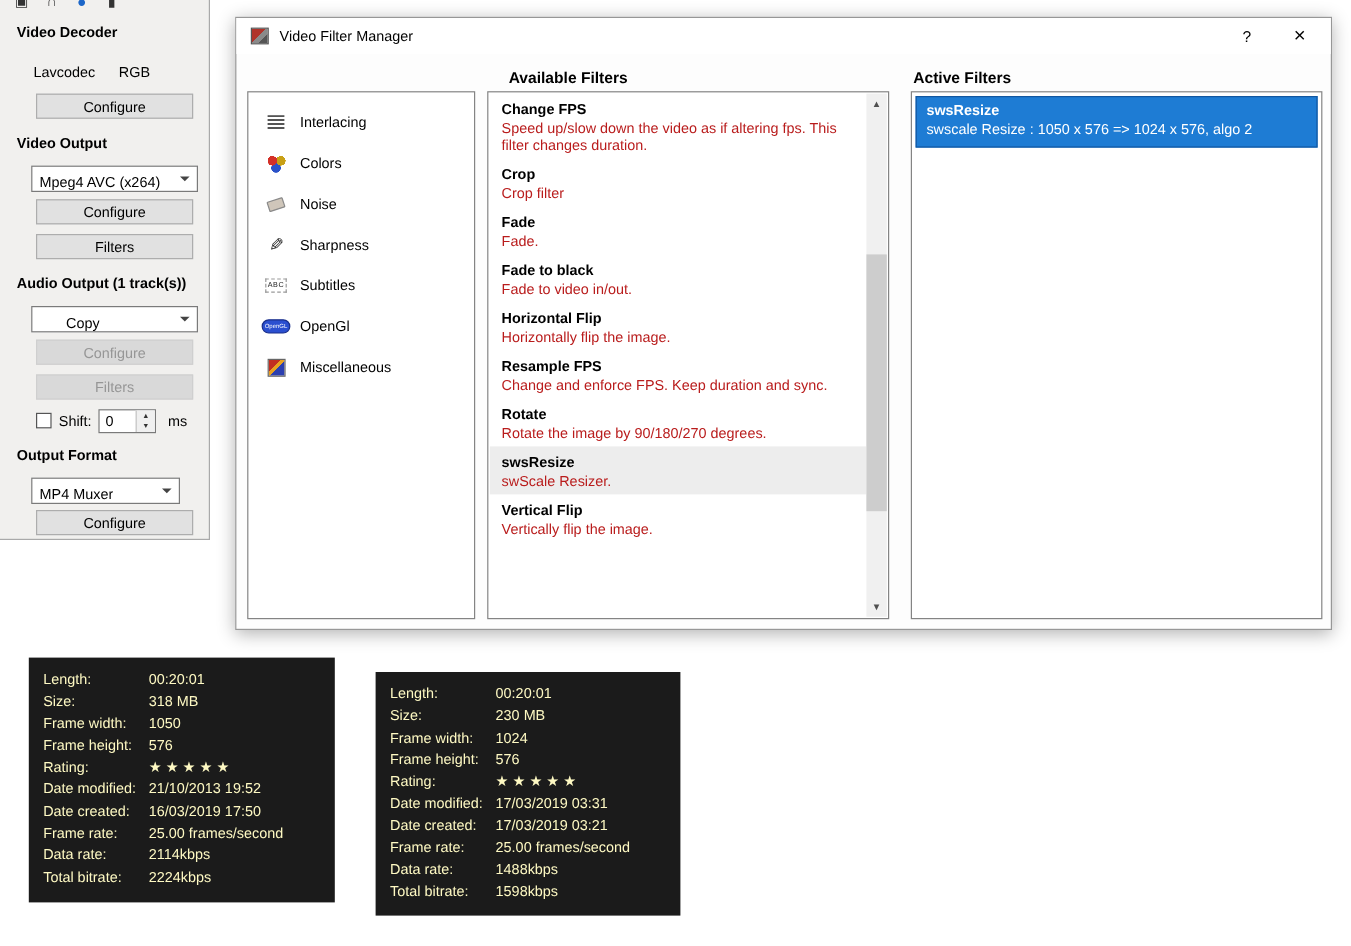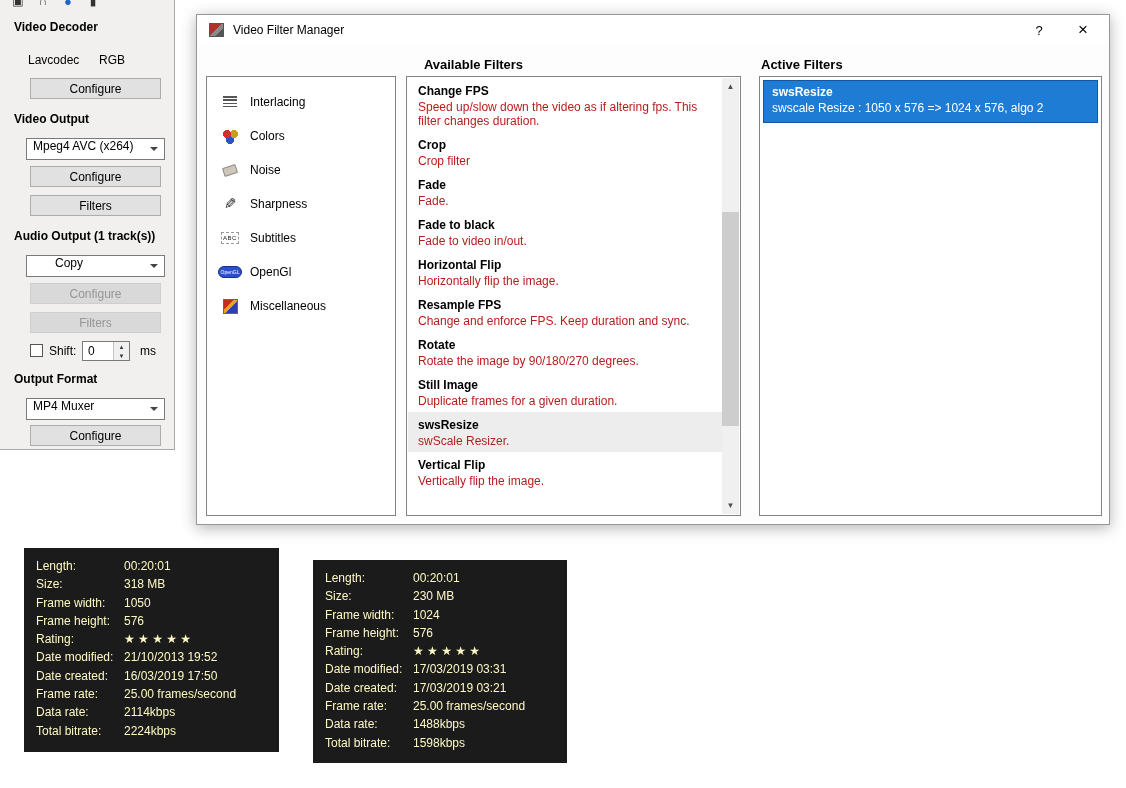--- a/index.html
+++ b/index.html
@@ -16,21 +16,21 @@
   [data-name="magnet-icon"]::before{content:"∩";font-weight:bold;color:#444;}
   [data-name="record-icon"]::before{content:"●";color:#1c66c8;font-size:13px;}
   [data-name="volume-icon"]::before{content:"▮";color:#333;}
 
   .section-title{position:absolute;left:14px;font-weight:bold;font-size:12px;}
   .plain-label{position:absolute;font-size:12px;}
   .btn{position:absolute;height:21px;background:#e1e1e1;border:1px solid #adadad;
        display:flex;align-items:center;justify-content:center;font-size:12px;box-sizing:border-box;}
   .btn.disabled{background:#d9d9d9;border-color:#cfcfcf;color:#969696;}
   .select{position:absolute;height:22px;background:#fff;border:1px solid #7a7a7a;
-          display:flex;align-items:flex-start;padding:0 22px 0 6px;box-sizing:border-box;}
+          display:flex;align-items:flex-end;padding:0 22px 0 6px;box-sizing:border-box;}
   .select-text{white-space:nowrap;overflow:hidden;}
   .select-arrow{position:absolute;right:6px;top:8px;width:0;height:0;
                 border:4px solid transparent;border-top-color:#444;}
   .checkbox{position:absolute;width:13px;height:13px;background:#fff;border:1px solid #555;box-sizing:border-box;}
   .spin{position:absolute;width:48px;height:20px;background:#fff;border:1px solid #7a7a7a;box-sizing:border-box;}
   .spin .val{position:absolute;left:5px;top:2px;}
   .spin .arrows{position:absolute;right:0;top:0;bottom:0;width:15px;border-left:1px solid #c5c5c5;
                 display:flex;flex-direction:column;background:#f0f0f0;}
   .spin .arrows span{flex:1;display:flex;align-items:center;justify-content:center;font-size:6px;color:#333;}
 
@@ -145,21 +145,21 @@
     <div class="spin" style="left:82px;top:341px;" data-name="shift-spinner">
       <span class="val" data-name="shift-value">0</span>
       <span class="arrows" data-name="spinner-arrows">
         <span data-name="spin-up-icon">▲</span>
         <span data-name="spin-down-icon">▼</span>
       </span>
     </div>
     <div class="plain-label" style="left:140px;top:344px;" data-name="shift-unit">ms</div>
 
     <div class="section-title" style="top:372px;" data-name="output-format-title">Output Format</div>
-    <div class="select" style="left:26px;top:398px;width:139px;" data-name="output-format-select">
+    <div class="select" style="left:26px;top:398px;width:124px;" data-name="output-format-select">
       <span class="select-text" data-name="output-format-value">MP4 Muxer</span>
       <span class="select-arrow" data-name="chevron-down-icon"></span>
     </div>
     <div class="btn" style="left:30px;top:425px;width:131px;" data-name="output-format-configure-button">Configure</div>
   </div>
 
   <div class="dialog" data-name="video-filter-manager-dialog">
     <div class="titlebar" data-name="dialog-titlebar">
       <span data-name="filter-manager-icon"></span>
       <span class="title-text" data-name="dialog-title">Video Filter Manager</span>
@@ -241,24 +241,20 @@
           <div class="filter-row" data-name="filter-item">
             <div class="filter-name">Resample FPS</div>
             <div class="filter-desc">Change and enforce FPS. Keep duration and sync.</div>
           </div>
 
           <div class="filter-row" data-name="filter-item">
             <div class="filter-name">Rotate</div>
             <div class="filter-desc">Rotate the image by 90/180/270 degrees.</div>
           </div>
 
-          <div class="filter-row" data-name="filter-item">
-            <div class="filter-name">Still Image</div>
-            <div class="filter-desc">Duplicate frames for a given duration.</div>
-          </div>
 
           <div class="filter-row selected" data-name="filter-item">
             <div class="filter-name">swsResize</div>
             <div class="filter-desc">swScale Resizer.</div>
           </div>
 
           <div class="filter-row" data-name="filter-item">
             <div class="filter-name">Vertical Flip</div>
             <div class="filter-desc">Vertically flip the image.</div>
           </div>

